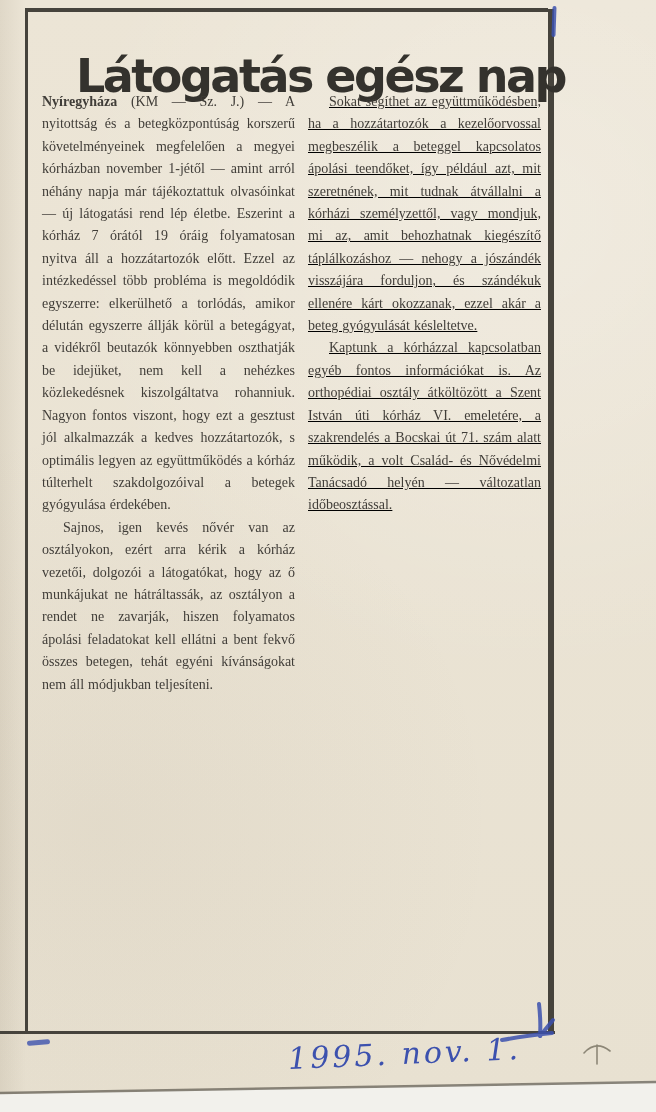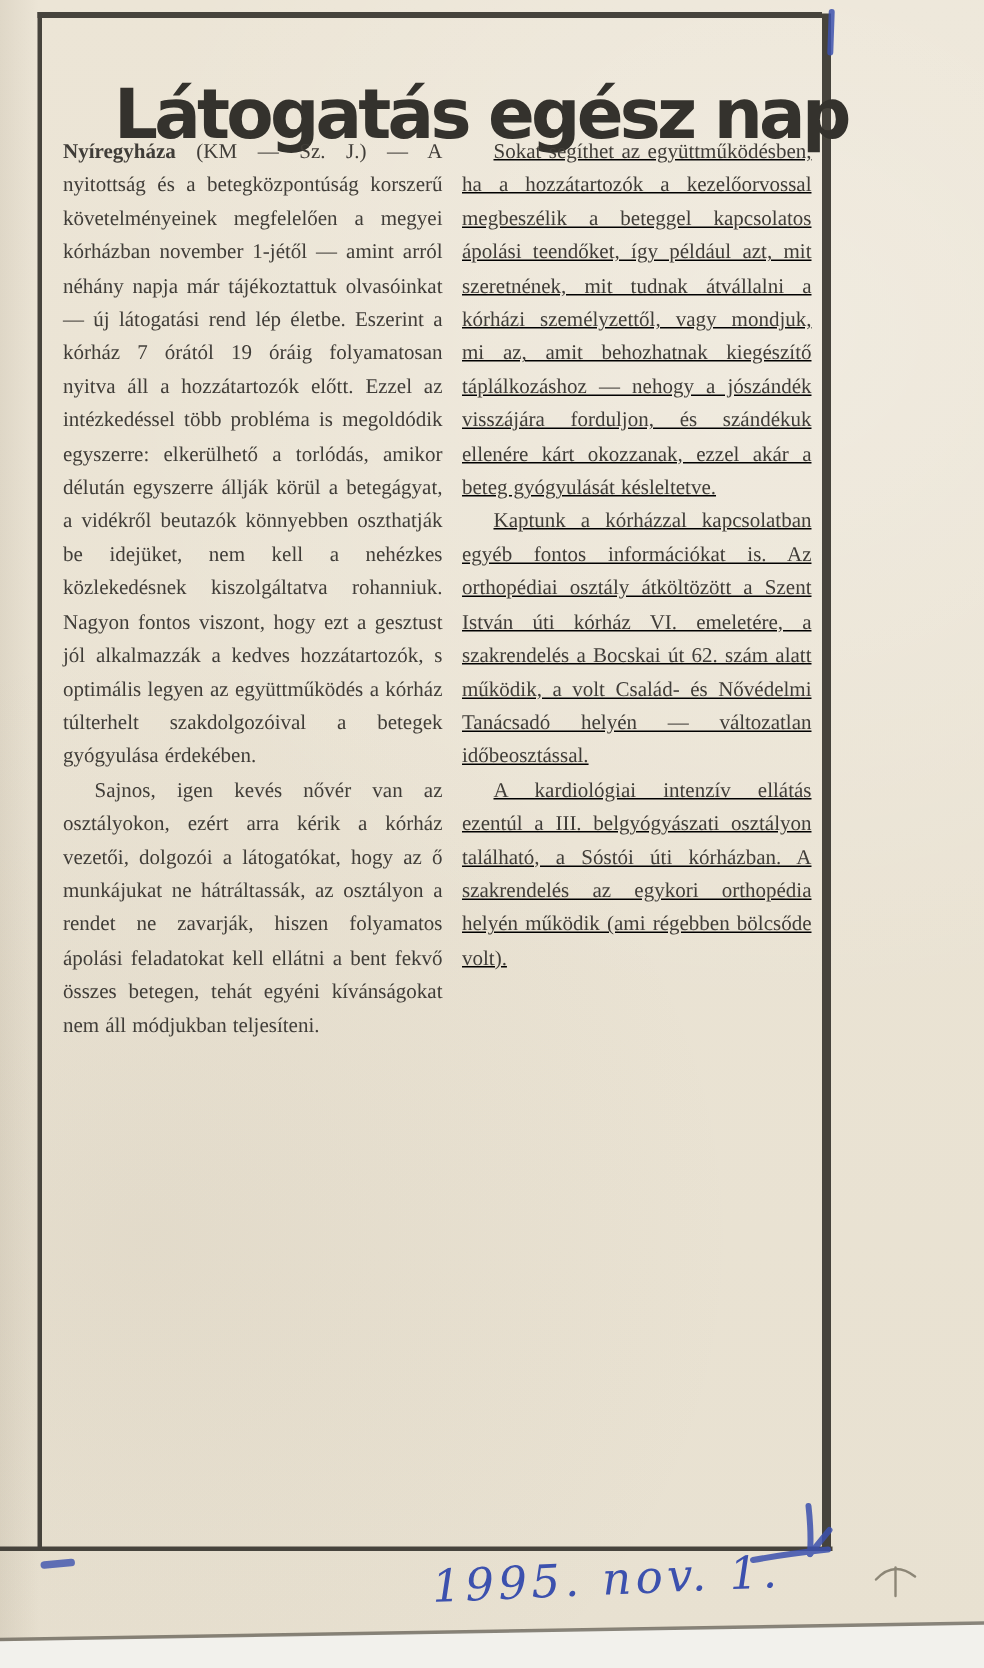--- a/index.html
+++ b/index.html
@@ -111,22 +111,21 @@
 
   <h1 class="headline">Látogatás egész nap</h1>
 
   <div class="columns">
     <div class="col col-1">
       <p><b class="dateline">Nyíregyháza</b><span> (KM — Sz. J.) — A nyitottság és a betegközpontúság korszerű követelményeinek megfelelően a megyei kórházban november 1-jétől — amint arról néhány napja már tájékoztattuk olvasóinkat — új látogatási rend lép életbe. Eszerint a kórház 7 órától 19 óráig folyamatosan nyitva áll a hozzátartozók előtt. Ezzel az intézkedéssel több probléma is megoldódik egyszerre: elkerülhető a torlódás, amikor délután egyszerre állják körül a betegágyat, a vidékről beutazók könnyebben oszthatják be idejüket, nem kell a nehézkes közlekedésnek kiszolgáltatva rohanniuk. Nagyon fontos viszont, hogy ezt a gesztust jól alkalmazzák a kedves hozzátartozók, s optimális legyen az együttműködés a kórház túlterhelt szakdolgozóival a betegek gyógyulása érdekében.</span></p>
       <p class="indent">Sajnos, igen kevés nővér van az osztályokon, ezért arra kérik a kórház vezetői, dolgozói a látogatókat, hogy az ő munkájukat ne hátráltassák, az osztályon a rendet ne zavarják, hiszen folyamatos ápolási feladatokat kell ellátni a bent fekvő összes betegen, tehát egyéni kívánságokat nem áll módjukban teljesíteni.</p>
     </div>
     <div class="col col-2">
       <p class="indent">Sokat segíthet az együttműködésben, ha a hozzátartozók a kezelőorvossal megbeszélik a beteggel kapcsolatos ápolási teendőket, így például azt, mit szeretnének, mit tudnak átvállalni a kórházi személyzettől, vagy mondjuk, mi az, amit behozhatnak kiegészítő táplálkozáshoz — nehogy a jószándék visszájára forduljon, és szándékuk ellenére kárt okozzanak, ezzel akár a beteg gyógyulását késleltetve.</p>
-      <p class="indent">Kaptunk a kórházzal kapcsolatban egyéb fontos információkat is. Az orthopédiai osztály átköltözött a Szent István úti kórház VI. emeletére, a szakrendelés a Bocskai út 62. szám alatt működik, a volt Család- és Nővédelmi Tanácsadó helyén — változatlan időbeosztással.</p>
-      <p class="indent">A kardiológiai intenzív ellátás ezentúl a III. belgyógyászati osztályon található, a Sóstói úti kórházban. A szakrendelés az egykori orthopédia helyén működik (ami régebben bölcsőde volt).</p>
+      <p class="indent">Kaptunk a kórházzal kapcsolatban egyéb fontos információkat is. Az orthopédiai osztály átköltözött a Szent István úti kórház VI. emeletére, a szakrendelés a Bocskai út 71. szám alatt működik, a volt Család- és Nővédelmi Tanácsadó helyén — változatlan időbeosztással.</p>
     </div>
   </div>
 
   <div class="handwritten-date">1995. nov. 1.</div>
 
   <div class="pen-mark pen-top-right"></div>
   <div class="pen-mark pen-bottom-left"></div>
   <svg class="pen-mark pen-corner" width="64" height="48" viewBox="0 0 64 48">
     <g stroke="#3c51ae" stroke-width="4" stroke-linecap="round" fill="none" opacity="0.85">
       <path d="M41 2 Q43 20 42 34"></path>

